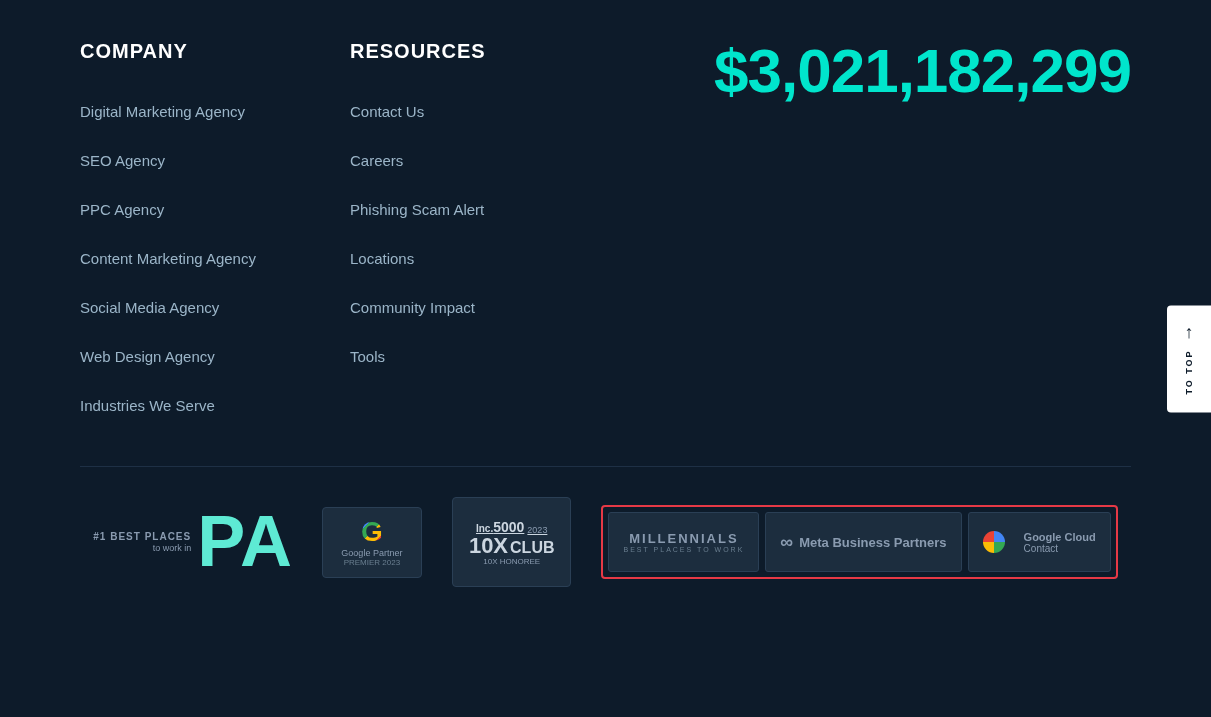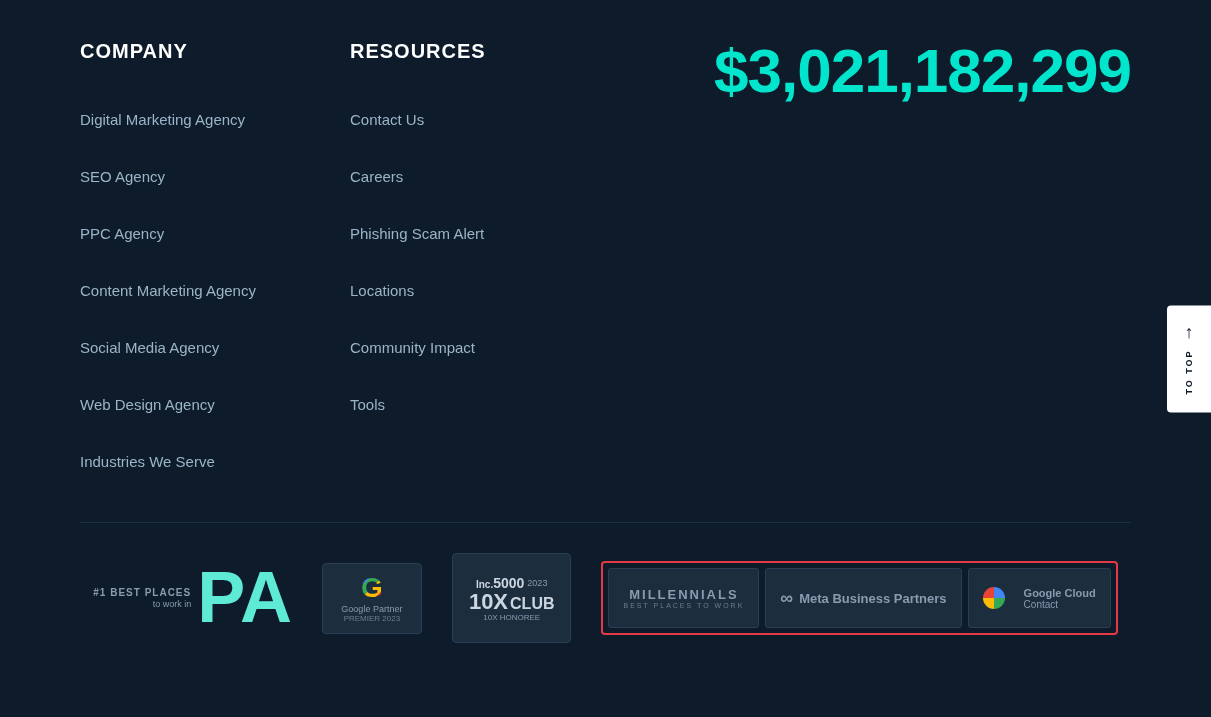--- a/index.html
+++ b/index.html
@@ -16,21 +16,21 @@
       background-color: #0d1b2a;
       padding: 40px 80px 40px 80px;
       display: flex;
       flex-direction: row;
       gap: 0;
     }
 
     .footer-column {
       display: flex;
       flex-direction: column;
-      gap: 16px;
+      gap: 8px;
       min-width: 270px;
     }
 
     .footer-column-heading {
       color: #ffffff;
       font-size: 20px;
       font-weight: 800;
       letter-spacing: 1px;
       margin-bottom: 20px;
       text-transform: uppercase;
@@ -372,21 +372,21 @@
   <div class="badge-item">
     <div class="google-partner-badge">
       <div class="google-g">G</div>
       <div class="google-partner-text">Google Partner</div>
       <div class="google-partner-sub">PREMIER 2023</div>
     </div>
   </div>
 
   <div class="badge-item">
     <div class="inc5000-badge">
-      <div style="display:flex;align-items:center;">
+      <div style="display:flex;align-items:flex-end;text-decoration:underline;">
         <span class="inc-title"><span style="font-weight:900;">Inc.</span>5000</span>
         <span style="font-size:9px;color:#8a9bb0;margin-left:3px;margin-top:1px;">2023</span>
       </div>
       <div style="display:flex;align-items:baseline;">
         <span class="club-10x">10X</span>
         <span style="font-size:16px;font-weight:900;color:#ccd6e0;margin-left:2px;">CLUB</span>
       </div>
       <div class="inc-sub">10X HONOREE</div>
     </div>
   </div>

